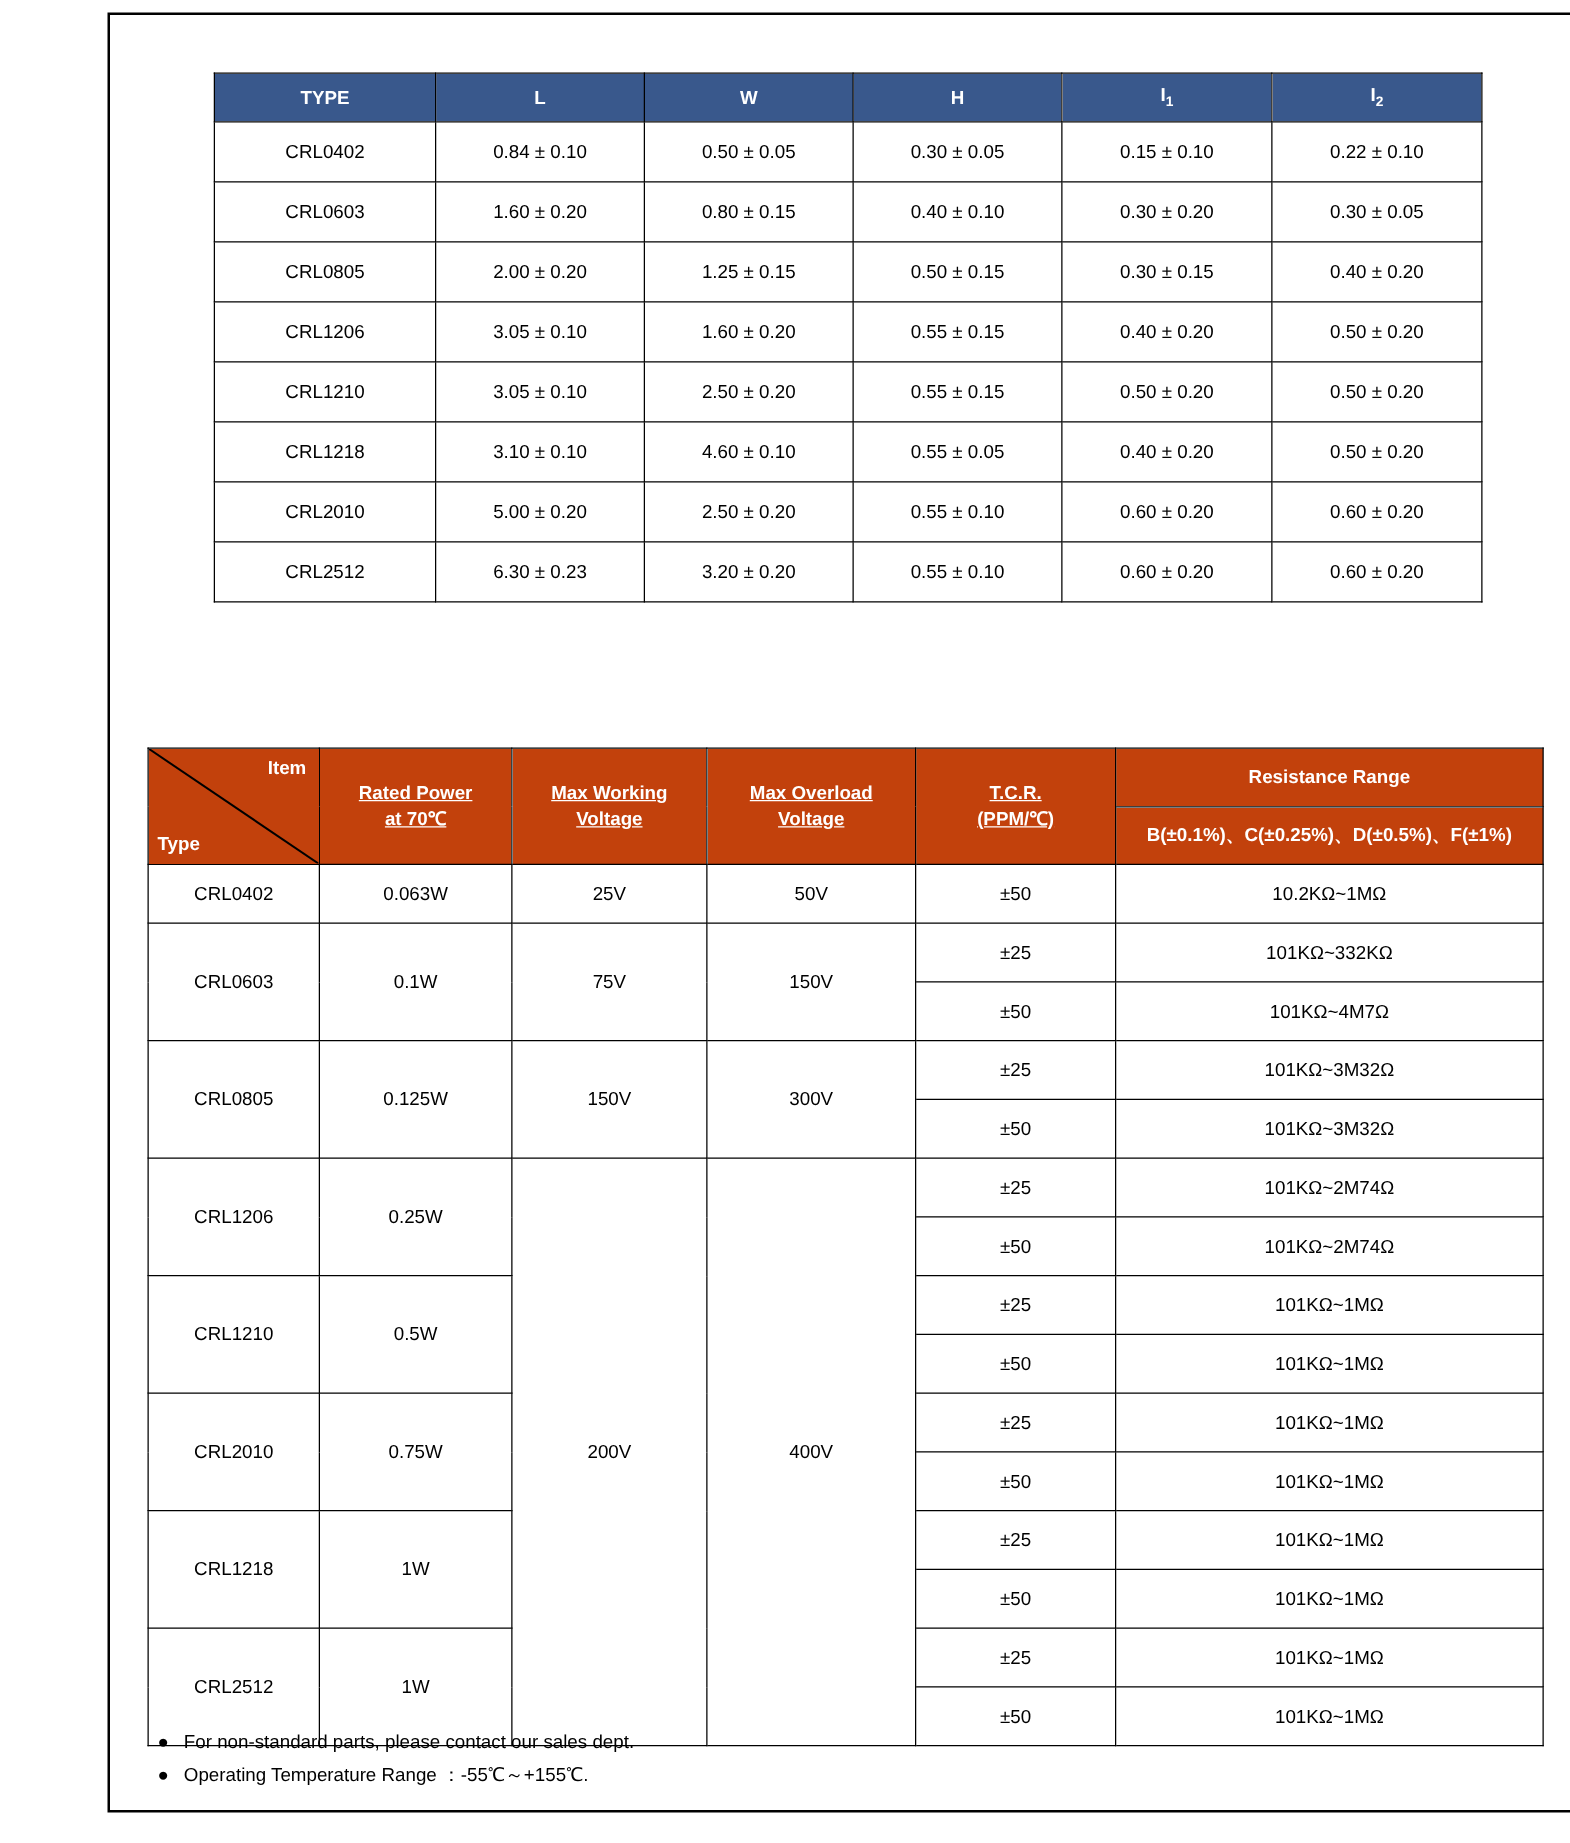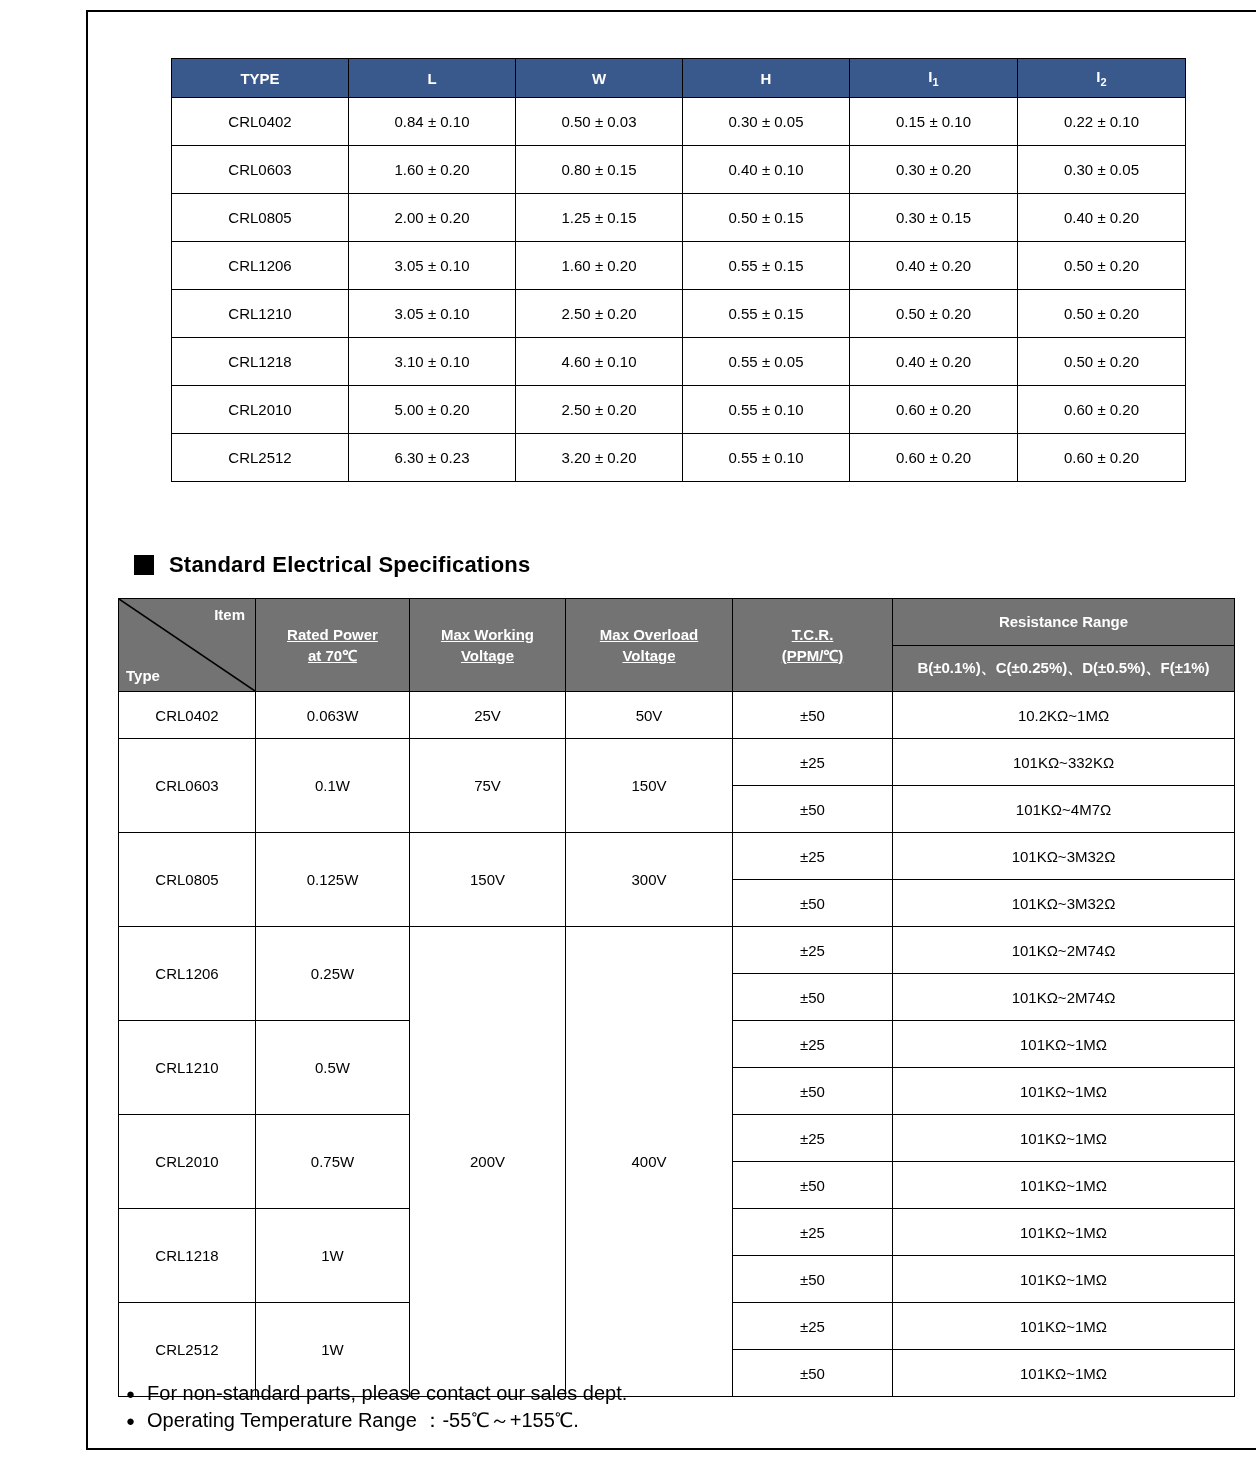--- a/index.html
+++ b/index.html
@@ -18,35 +18,35 @@
   .dim-table td{height:47px;background:#fff;}
   .dim-table sub{font-size:11px;}
 
   
   .section-title{position:absolute;left:88px;top:552px;display:flex;align-items:center;gap:15px;}
   .marker{width:20px;height:20px;background:#000;display:inline-block;}
   .section-title .txt{font-size:22px;font-weight:bold;letter-spacing:0.2px;}
 
   
   .spec-table{position:absolute;left:72px;top:598px;width:1116px;}
-  .spec-table th{background:#737373;color:#fff;font-weight:bold;font-size:15px;}
+  .spec-table th{background:#c2410c;color:#fff;font-weight:bold;font-size:15px;}
   .spec-table td{height:46px;background:#fff;}
   .hdr-line{line-height:21px;text-decoration:underline;}
   .corner-cell{position:relative;height:92px;}
   .corner-cell svg{position:absolute;left:0;top:0;width:100%;height:100%;}
   .corner-item{position:absolute;top:7px;right:10px;font-size:15px;}
   .corner-type{position:absolute;bottom:7px;left:7px;font-size:15px;}
   .res-hdr{height:45px;}
   .res-sub{height:45px;font-size:15px;}
 
   
   .notes{position:absolute;left:80px;top:1380px;}
   .note{display:flex;align-items:center;gap:12px;height:27px;}
   .note .dot{font-size:15px;}
-  .note .ntxt{font-size:20px;}
+  .note .ntxt{font-size:15px;}
 </style>
 </head>
 <body>
 
 <div class="page">
   <div class="frame"></div>
 
   <table class="dim-table">
     <colgroup>
       <col style="width:177px">
@@ -63,21 +63,21 @@
         <th><span>W</span></th>
         <th><span>H</span></th>
         <th><span>I</span><sub>1</sub></th>
         <th><span>I</span><sub>2</sub></th>
       </tr>
     </thead>
     <tbody>
       <tr>
         <td>CRL0402</td>
         <td>0.84 ± 0.10</td>
-        <td>0.50 ± 0.03</td>
+        <td>0.50 ± 0.05</td>
         <td>0.30 ± 0.05</td>
         <td>0.15 ± 0.10</td>
         <td>0.22 ± 0.10</td>
       </tr>
       <tr>
         <td>CRL0603</td>
         <td>1.60 ± 0.20</td>
         <td>0.80 ± 0.15</td>
         <td>0.40 ± 0.10</td>
         <td>0.30 ± 0.20</td>
@@ -127,24 +127,20 @@
         <td>CRL2512</td>
         <td>6.30 ± 0.23</td>
         <td>3.20 ± 0.20</td>
         <td>0.55 ± 0.10</td>
         <td>0.60 ± 0.20</td>
         <td>0.60 ± 0.20</td>
       </tr>
     </tbody>
   </table>
 
-  <div class="section-title">
-    <span class="marker"></span>
-    <span class="txt">Standard Electrical Specifications</span>
-  </div>
 
   <table class="spec-table">
     <colgroup>
       <col style="width:137px">
         <col style="width:154px">
         <col style="width:156px">
       <col style="width:167px">
         <col style="width:160px">
         <col style="width:342px">
     </colgroup>

